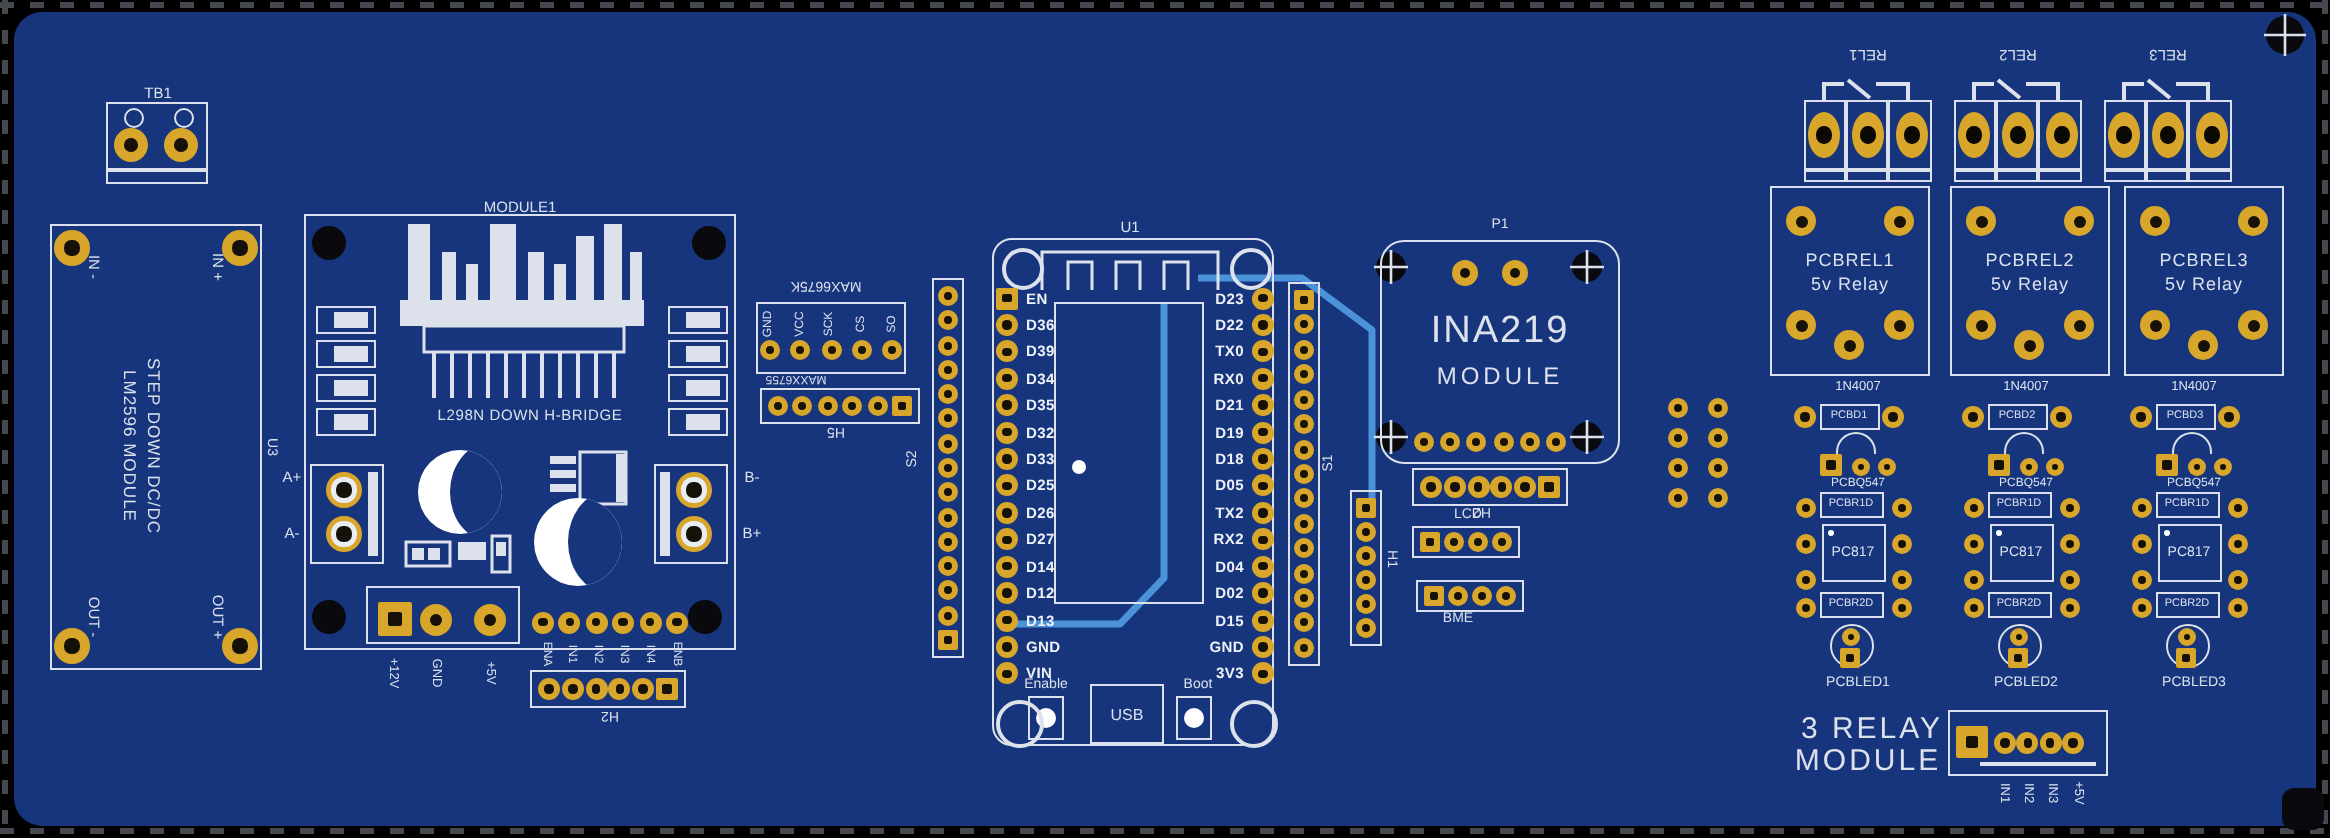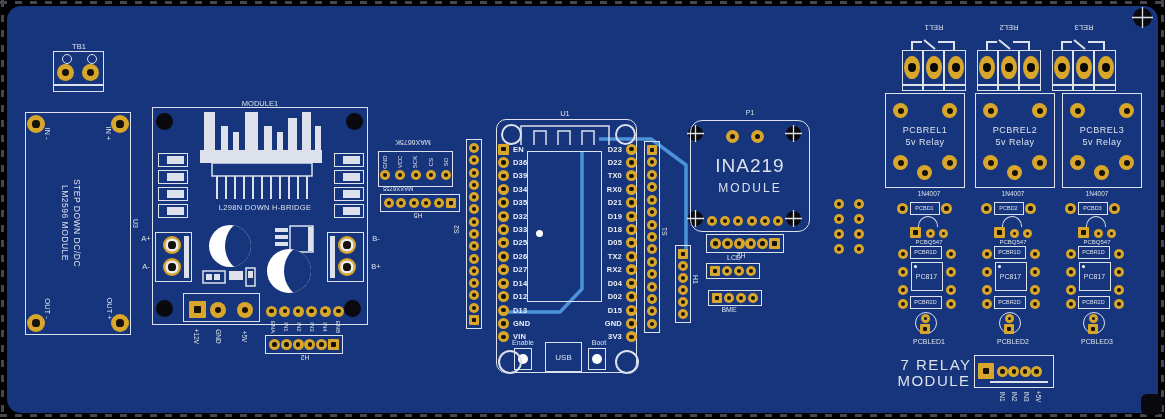--- a/index.html
+++ b/index.html
@@ -1108,21 +1108,21 @@
     <div class="ledring" style="left:18px;top:122px;width:22px;height:22px"></div>
     <span class="pad" style="left:24px;top:124px;--ps:9px">
         <i></i>
       </span>
     <span class="pad sq" style="left:23px;top:134px;--ps:10px">
         <i></i>
       </span>
     <div class="stx f7" style="left:-8px;top:148px;width:80px">PCBLED3</div>
   </div>
 
-  <div class="stx f15" style="left:897px;top:356px;width:78px">7 RELAY</div>
+  <div class="stx f15" style="left:897px;top:356px;width:78px">3 RELAY</div>
   <div class="stx f15" style="left:895px;top:372px;width:78px">MODULE</div>
   <div>
     <div class="silk" style="left:974px;top:355px;width:80px;height:33px"></div>
     <div class="abs" style="left:990px;top:381px;width:58px;height:1.5px;background:#dce1ec"></div>
     <span class="pad sq" style="left:978px;top:363px;--ps:16px">
         <i></i>
       </span>
     <div class="padrow" style="left:997px;top:365px;width:45px;height:13px;--ps:11px">
         <span class="pad">
           <i></i>

